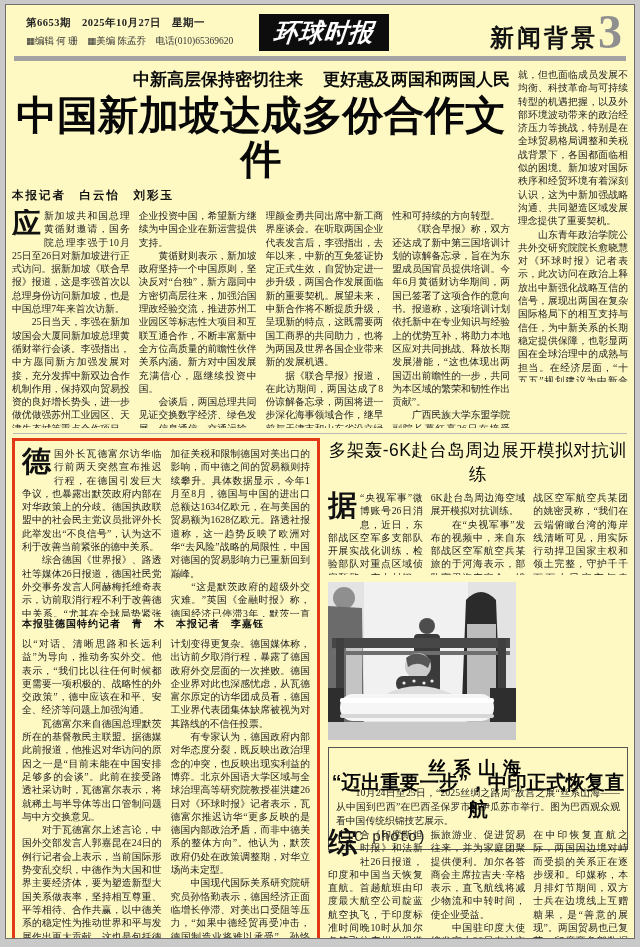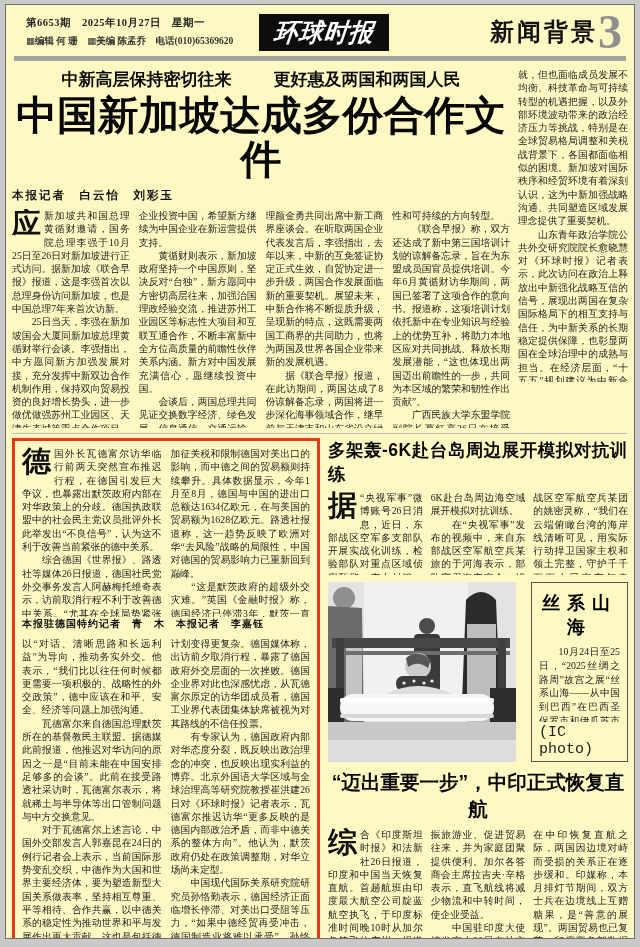--- a/index.html
+++ b/index.html
@@ -4,64 +4,64 @@
 <style>
   html,body{margin:0;padding:0;}
   body{width:640px;height:947px;background:#c9c9c9;position:relative;overflow:hidden;
        font-family:"Liberation Serif","DejaVu Serif",serif;}
   .page{position:absolute;left:5px;right:5px;top:4px;bottom:8px;background:#fef9c3;
         border:1px solid #6e6e6e;box-sizing:border-box;padding:5px 6px 4px 6px;overflow:hidden;}
   
   .hdr{position:relative;height:46px;}
   .hdr-left{position:absolute;left:14px;top:6px;color:#222;}
   .issue-line{font-size:10.5px;font-weight:bold;letter-spacing:.5px;}
-  .editor-line{font-size:9.5px;margin-top:5px;color:#333;font-weight:bold;}
+  .editor-line{font-size:9.5px;margin-top:5px;color:#333;}
   .masthead{position:absolute;left:247px;top:4px;width:130px;height:37px;background:#0d0d0d;
             display:flex;align-items:center;justify-content:center;z-index:2;}
   .masthead span{color:#fff;font-size:24px;font-weight:bold;font-style:italic;
             letter-spacing:1px;transform:skewX(-6deg) scaleY(1.05);font-family:"DejaVu Serif",serif;}
   .hdr-right{position:absolute;right:6px;top:0;display:flex;align-items:flex-start;}
-  .section-title{font-size:24px;font-weight:900;letter-spacing:3px;color:#111;margin-top:6px;}
+  .section-title{font-size:24px;font-weight:900;letter-spacing:3px;color:#111;margin-top:12px;}
   .page-number{font-size:48px;line-height:44px;font-weight:bold;color:#8f8f8f;
                font-family:"Liberation Serif",serif;}
   .hdr-bar{height:5px;background:#a3a3a3;margin:0 2px 0 2px;}
   
   .coltxt{font-size:9.8px;line-height:13.3px;text-align:justify;color:#1b1b1b;
           white-space:pre-line;overflow:hidden;}
   .dropcap{float:left;font-size:29px;line-height:27px;font-weight:bold;padding:1px 3px 0 0;color:#111;}
   .byline{font-weight:bold;font-size:11px;color:#111;}
   h1,h2{font-family:"Liberation Sans","DejaVu Sans",sans-serif;color:#080808;margin:0;}
   
   .main-art{display:flex;gap:8px;margin-top:7px;}
   .ma-left{width:498px;flex:none;}
-  .kicker{display:flex;justify-content:center;gap:42px;font-size:17px;font-weight:900;
+  .kicker{display:flex;justify-content:flex-end;gap:20px;font-size:17px;font-weight:900;
           font-family:"Liberation Sans","DejaVu Sans",sans-serif;color:#0a0a0a;}
   .main-headline{font-size:40px;line-height:44px;font-weight:900;text-align:center;
                  letter-spacing:0px;transform:scaleX(1.02);margin-top:2px;}
   .main-byline{margin:7px 0 6px 0;font-size:11.5px;letter-spacing:2px;}
   .cols4{display:flex;gap:9px;}
   .cols4 .colcell{flex:1;height:219px;}
   .ma-right{flex:1;height:314px;}
   .mid-rule{height:1px;background:#b9b9b9;margin:5px 1px 4px 1px;}
   
   .lower{display:flex;gap:8px;align-items:stretch;height:552px;}
   .red-box{width:308px;flex:none;border:3px solid #e23a17;box-sizing:border-box;
            padding:6px 7px 5px 7px;display:flex;flex-direction:column;}
   .rb-cols{display:flex;gap:9px;}
   .rb-cols .colcell{flex:1;}
   .rb-top .colcell{height:170px;}
   .rb-headline{font-size:20.5px;line-height:26px;font-weight:900;text-align:center;margin:7px 0 5px 0;}
   .rb-byline{font-size:10px;margin-bottom:6px;letter-spacing:1px;}
   .rb-bottom{flex:1;overflow:hidden;}
   .right-stack{flex:1;display:flex;flex-direction:column;min-width:0;}
-  .h6k-headline{font-size:17.5px;font-weight:700;letter-spacing:.5px;}
+  .h6k-headline{font-size:17.5px;font-weight:400;text-align:center;letter-spacing:.5px;}
   .cols3{display:flex;gap:8px;margin-top:5px;}
   .cols3 .colcell{flex:1;min-width:0;}
   .h6k-cols .colcell{height:84px;}
-  .photo-row{display:flex;gap:15px;margin-top:7px;height:180px;}
+  .photo-row{display:flex;gap:7px;margin-top:7px;height:180px;flex-direction:column;}
   .photo{width:188px;flex:none;background:#ddd;}
   .photo svg{display:block;}
   .caption-box{flex:1;border:1px solid #555;box-sizing:border-box;padding:5px 7px 3px 7px;
                display:flex;flex-direction:column;}
   .caption-title{font-size:18px;font-weight:900;text-align:center;letter-spacing:7px;
                  font-family:"Liberation Serif",serif;margin:3px 0 6px 0;}
   .caption-text{font-size:9.8px;line-height:13.8px;text-align:justify;text-indent:2em;
                 color:#1b1b1b;flex:1;overflow:hidden;}
   .caption-credit{text-align:left;font-size:15px;font-family:"Liberation Mono","DejaVu Sans Mono",monospace;
                   color:#222;margin-top:2px;}

